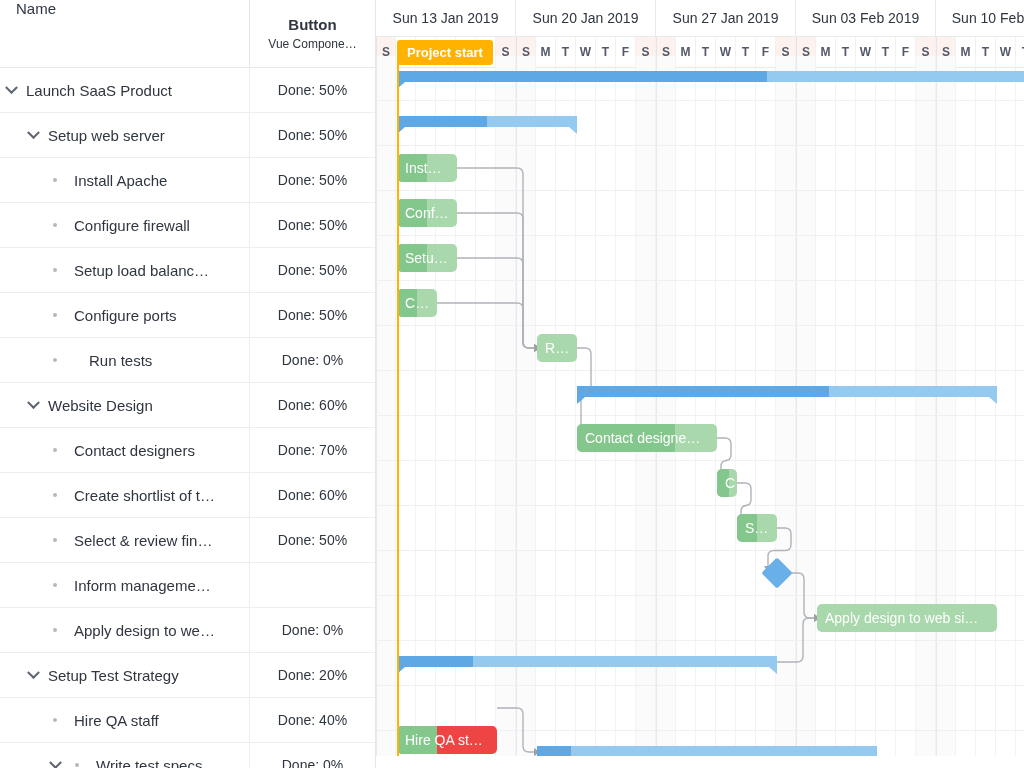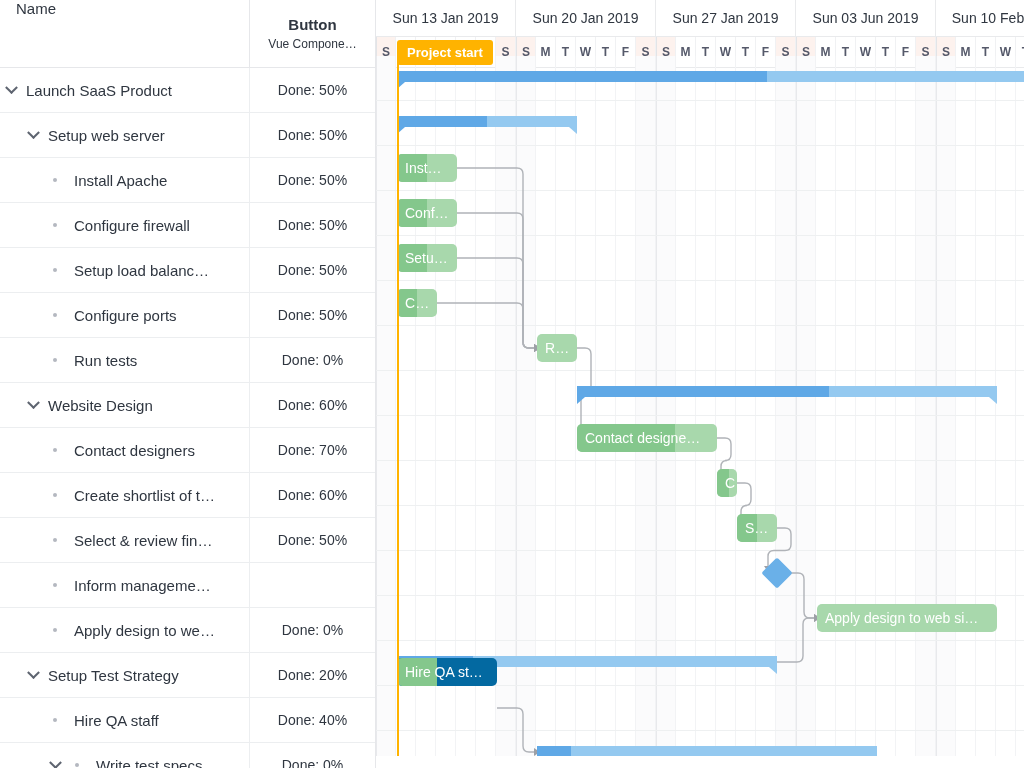--- a/index.html
+++ b/index.html
@@ -286,21 +286,21 @@
           <div class="cell-value">
             <span>Done: 50%</span>
           </div>
         </div>
         <div class="grid-row lvl2">
           <div class="cell-name">
             <div style="width: 44px; flex: 0 0 44px;"></div>
             <div class="toggle">
               <span class="dot"></span>
             </div>
-            <span class="row-label" style="padding-left: 8px;">Run tests</span>
+            <span class="row-label" style="padding-left: 8px; margin-left: 15px;">Run tests</span>
           </div>
           <div class="cell-value">
             <span>Done: 0%</span>
           </div>
         </div>
         <div class="grid-row lvl1">
           <div class="cell-name">
             <div style="width: 22px; flex: 0 0 22px;"></div>
             <div class="toggle">
               <span class="chev"></span>
@@ -409,21 +409,21 @@
         </div>
       </div>
   </div>
 
   <div class="chart-pane">
     <div class="tl-header">
       <div class="week-row" id="week-row">
           <div class="week-cell">Sun 13 Jan 2019</div>
           <div class="week-cell">Sun 20 Jan 2019</div>
           <div class="week-cell">Sun 27 Jan 2019</div>
-          <div class="week-cell">Sun 03 Jun 2019</div>
+          <div class="week-cell">Sun 03 Feb 2019</div>
           <div class="week-cell">Sun 10 Feb 2019</div>
         </div>
       <div class="day-row" id="day-row">
           <div class="day-cell weekend wkstart">S</div>
           <div class="day-cell">M</div>
           <div class="day-cell">T</div>
           <div class="day-cell">W</div>
           <div class="day-cell">T</div>
           <div class="day-cell">F</div>
           <div class="day-cell weekend">S</div>
@@ -590,21 +590,21 @@
           <div class="bar-task" style="background: rgb(168, 216, 172); left: 441px; width: 180px; top: 548px;">
             <div class="t-prog" style="width: 0px; background: rgb(132, 199, 140);"></div>
             <span class="t-label">Apply design to web si…</span>
           </div>
           <div class="bar-summary" style="left: 21px; width: 380px; top: 600px;">
             <div class="sum-body" style="background: rgb(148, 201, 240);"></div>
             <div class="sum-prog" style="width: 76px; background: rgb(95, 168, 230);"></div>
             <div class="cap-l" style="border-top-color: rgb(95, 168, 230);"></div>
             <div class="cap-r" style="border-top-color: rgb(148, 201, 240);"></div>
           </div>
-          <div class="bar-task" style="background: #0369a1; left: 21px; width: 100px; top: 602px;">
+          <div class="bar-task" style="background: #ef4444; left: 21px; width: 100px; top: 670px;">
             <div class="t-prog" style="width: 40px; background: rgb(132, 199, 140);"></div>
             <span class="t-label">Hire QA sta…</span>
           </div>
           <div class="bar-summary" style="left: 161px; width: 340px; top: 690px;">
             <div class="sum-body" style="background: rgb(148, 201, 240);"></div>
             <div class="sum-prog" style="width: 34px; background: rgb(95, 168, 230);"></div>
           </div>
         </div>
       <div class="today-line" id="today-line" style="left: 21px;"></div>
     </div>

